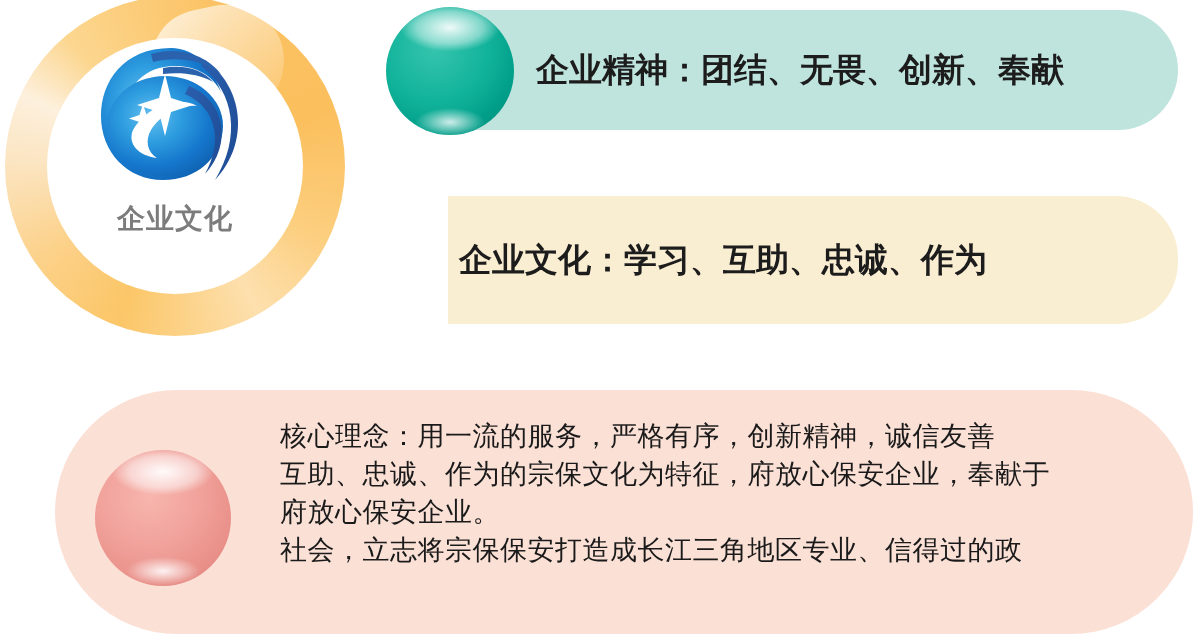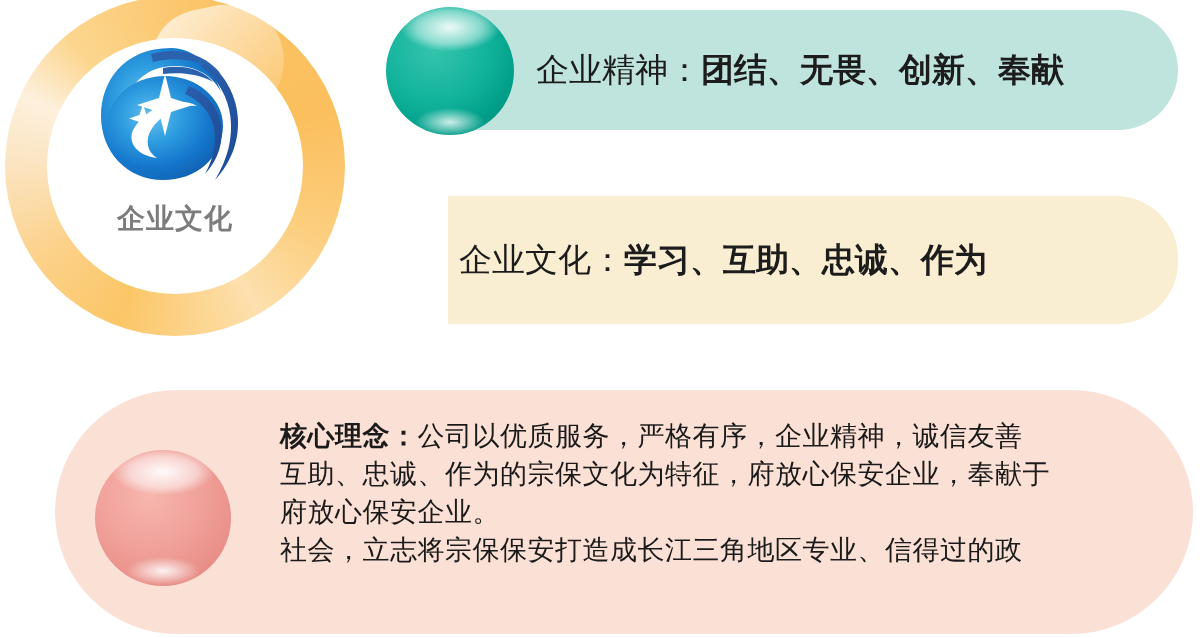--- a/index.html
+++ b/index.html
@@ -119,21 +119,21 @@
   }
   .pill-text {
     position: relative;
     z-index: 4;
     font-size: 33px;
     font-weight: bold;
     color: #1c1c1c;
     white-space: nowrap;
     font-family: "DejaVu Serif", "Liberation Serif", serif;
   }
-  .pill-text .lead { font-weight: normal; text-align: center; }
+  .pill-text .lead { font-weight: bold; text-align: center; }
 
   #pill-spirit { left: 388px; top: 10px; width: 790px; height: 120px; }
   #pill-spirit .pill-bg { background: #bfe4dd; }
   #pill-spirit .pill-sphere {
     left: -2px; top: -3px; width: 128px; height: 128px;
     background:
       radial-gradient(ellipse 54% 26% at 50% 16%, rgba(255,255,255,0.92) 0%, rgba(255,255,255,0.45) 48%, rgba(255,255,255,0) 72%),
       radial-gradient(ellipse 34% 14% at 50% 90%, rgba(255,255,255,0.80) 0%, rgba(255,255,255,0) 80%),
       radial-gradient(circle at 38% 32%, #36c4ae 0%, #12b39b 45%, #009e89 72%, #00897a 100%);
   }
@@ -175,21 +175,21 @@
   }
   .core-line {
     font-family: "DejaVu Serif", "Liberation Serif", serif;
     font-size: 27px;
     line-height: 38px;
     color: #1a1a1a;
     white-space: nowrap;
     letter-spacing: 0.5px;
   }
   .core-line .lead {
-    font-weight: bold;
+    font-weight: normal;
     margin-top: 19px;
   }
 </style>
 </head>
 <body>
 
 <div id="stage">
 
   <div class="emblem">
     <div class="ring-outer"></div>
@@ -258,21 +258,21 @@
     <div class="pill-sphere"></div>
     <div class="pill-text">
       <span class="lead">企业文化：</span><span>学习、互助、忠诚、作为</span>
     </div>
   </div>
 
   <div id="panel-core">
     <div id="core-sphere"></div>
     <div id="core-body">
       <div class="core-line">
-        <span class="lead">核心理念：</span><span>公司以优质服务，严格有序，企业精神，诚信友善</span>
+        <span class="lead">核心理念：</span><span>用一流的服务，严格有序，创新精神，诚信友善</span>
       </div>
       <div class="core-line">互助、忠诚、作为的宗保文化为特征，府放心保安企业，奉献于</div>
       <div class="core-line">府放心保安企业。</div>
       <div class="core-line">社会，立志将宗保保安打造成长江三角地区专业、信得过的政</div>
     </div>
   </div>
 
 </div>
 
 </body></html>

